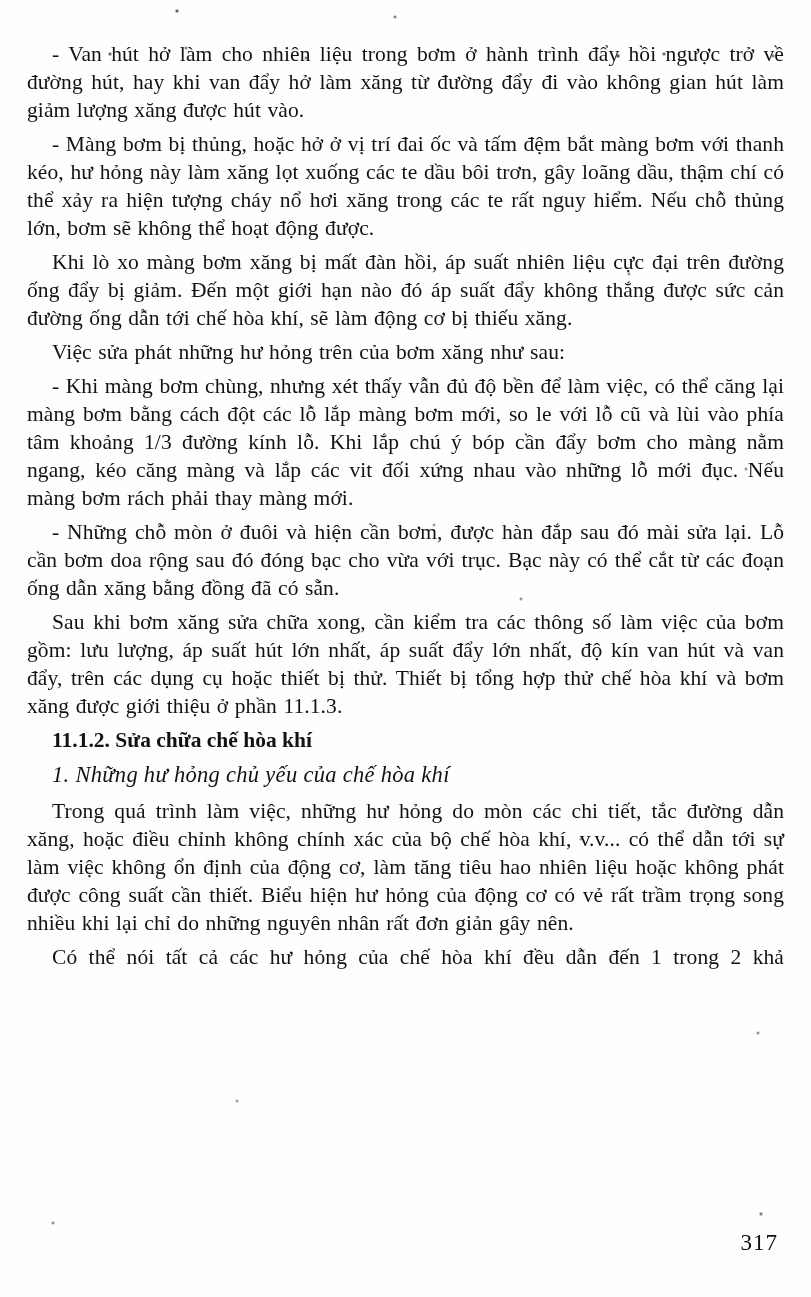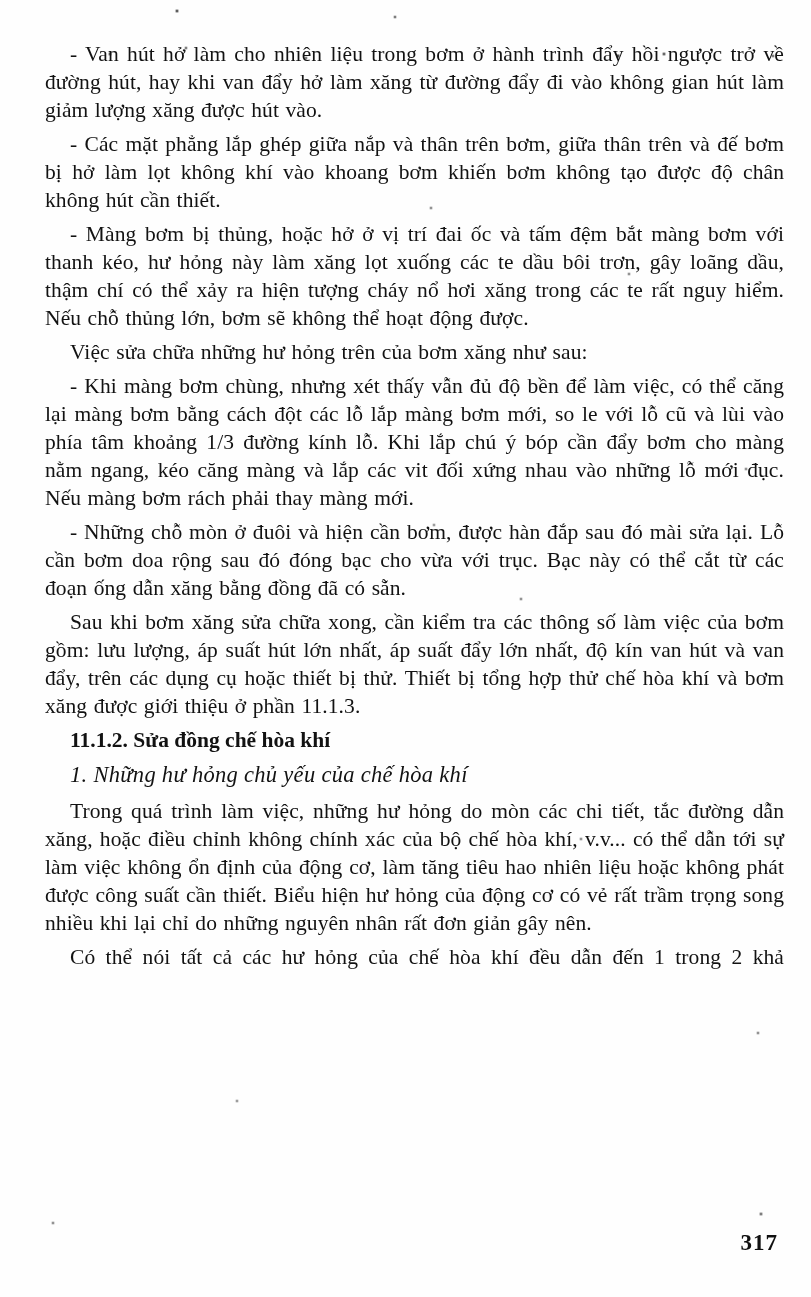--- a/index.html
+++ b/index.html
@@ -14,21 +14,20 @@
     background: #fefefe;
     overflow: hidden;
     font-family: "Liberation Serif", "DejaVu Serif", serif;
     color: #121212;
   }
   .text-block {
     position: absolute;
     top: 40px;
     left: 27px;
     right: 27px;
-    margin-left: 18px;
   }
   .para {
     margin: 0 0 6px 0;
     font-size: 21.5px;
     line-height: 28px;
     text-align: justify;
     text-indent: 25px;
     letter-spacing: 0.1px;
     word-spacing: 1px;
   }
@@ -51,21 +50,21 @@
     font-weight: normal;
     font-style: italic;
     text-indent: 25px;
     letter-spacing: 0.3px;
   }
   .page-number {
     position: absolute;
     top: 1230px;
     right: 33px;
     font-size: 23px;
-    font-weight: 700;
+    font-weight: 400;
     letter-spacing: 1px;
     color: #101010;
   }
   
   .scan-noise {
     position: absolute;
     top: 0; left: 0;
     width: 2px; height: 2px;
     background: transparent;
     box-shadow:
@@ -90,26 +89,26 @@
   }
 </style>
 </head>
 <body>
 
 <div class="page">
   <div class="scan-noise"></div>
 
   <div class="text-block">
     <p class="para">- Van hút hở làm cho nhiên liệu trong bơm ở hành trình đẩy hồi ngược trở về đường hút, hay khi van đẩy hở làm xăng từ đường đẩy đi vào không gian hút làm giảm lượng xăng được hút vào.</p>
-    <p class="para">- Các mặt phẳng lắp ghép giữa nắp và thân trên bơm, giữa thân trên và đế bơm bị hở làm lọt không khí vào khoang bơm khiến bơm không tạo được độ chân không hút cần thiết.</p>
     <p class="para">- Màng bơm bị thủng, hoặc hở ở vị trí đai ốc và tấm đệm bắt màng bơm với thanh kéo, hư hỏng này làm xăng lọt xuống các te dầu bôi trơn, gây loãng dầu, thậm chí có thể xảy ra hiện tượng cháy nổ hơi xăng trong các te rất nguy hiểm. Nếu chỗ thủng lớn, bơm sẽ không thể hoạt động được.</p>
-    <p class="para">Việc sửa chữa những hư hỏng trên của bơm xăng như sau:</p>
+    <p class="para">Khi lò xo màng bơm xăng bị mất đàn hồi, áp suất nhiên liệu cực đại trên đường ống đẩy bị giảm. Đến một giới hạn nào đó áp suất đẩy không thắng được sức cản đường ống dẫn tới chế hòa khí, sẽ làm động cơ bị thiếu xăng.</p>
+    <p class="para">Việc sửa phát những hư hỏng trên của bơm xăng như sau:</p>
     <p class="para">- Khi màng bơm chùng, nhưng xét thấy vẫn đủ độ bền để làm việc, có thể căng lại màng bơm bằng cách đột các lỗ lắp màng bơm mới, so le với lỗ cũ và lùi vào phía tâm khoảng 1/3 đường kính lỗ. Khi lắp chú ý bóp cần đẩy bơm cho màng nằm ngang, kéo căng màng và lắp các vit đối xứng nhau vào những lỗ mới đục. Nếu màng bơm rách phải thay màng mới.</p>
     <p class="para">- Những chỗ mòn ở đuôi và hiện cần bơm, được hàn đắp sau đó mài sửa lại. Lỗ cần bơm doa rộng sau đó đóng bạc cho vừa với trục. Bạc này có thể cắt từ các đoạn ống dẫn xăng bằng đồng đã có sẵn.</p>
     <p class="para">Sau khi bơm xăng sửa chữa xong, cần kiểm tra các thông số làm việc của bơm gồm: lưu lượng, áp suất hút lớn nhất, áp suất đẩy lớn nhất, độ kín van hút và van đẩy, trên các dụng cụ hoặc thiết bị thử. Thiết bị tổng hợp thử chế hòa khí và bơm xăng được giới thiệu ở phần 11.1.3.</p>
-    <h2 class="heading-bold">11.1.2. Sửa đồng chế hòa khí</h2>
+    <h2 class="heading-bold">11.1.2. Sửa chữa chế hòa khí</h2>
     <h3 class="heading-bold-italic">1. Những hư hỏng chủ yếu của chế hòa khí</h3>
     <p class="para">Trong quá trình làm việc, những hư hỏng do mòn các chi tiết, tắc đường dẫn xăng, hoặc điều chỉnh không chính xác của bộ chế hòa khí, v.v... có thể dẫn tới sự làm việc không ổn định của động cơ, làm tăng tiêu hao nhiên liệu hoặc không phát được công suất cần thiết. Biểu hiện hư hỏng của động cơ có vẻ rất trầm trọng song nhiều khi lại chỉ do những nguyên nhân rất đơn giản gây nên.</p>
     <p class="para cont-line">Có thể nói tất cả các hư hỏng của chế hòa khí đều dẫn đến 1 trong 2 khả</p>
   </div>
 
   <div class="page-number">317</div>
 </div>
 
 </body></html>

